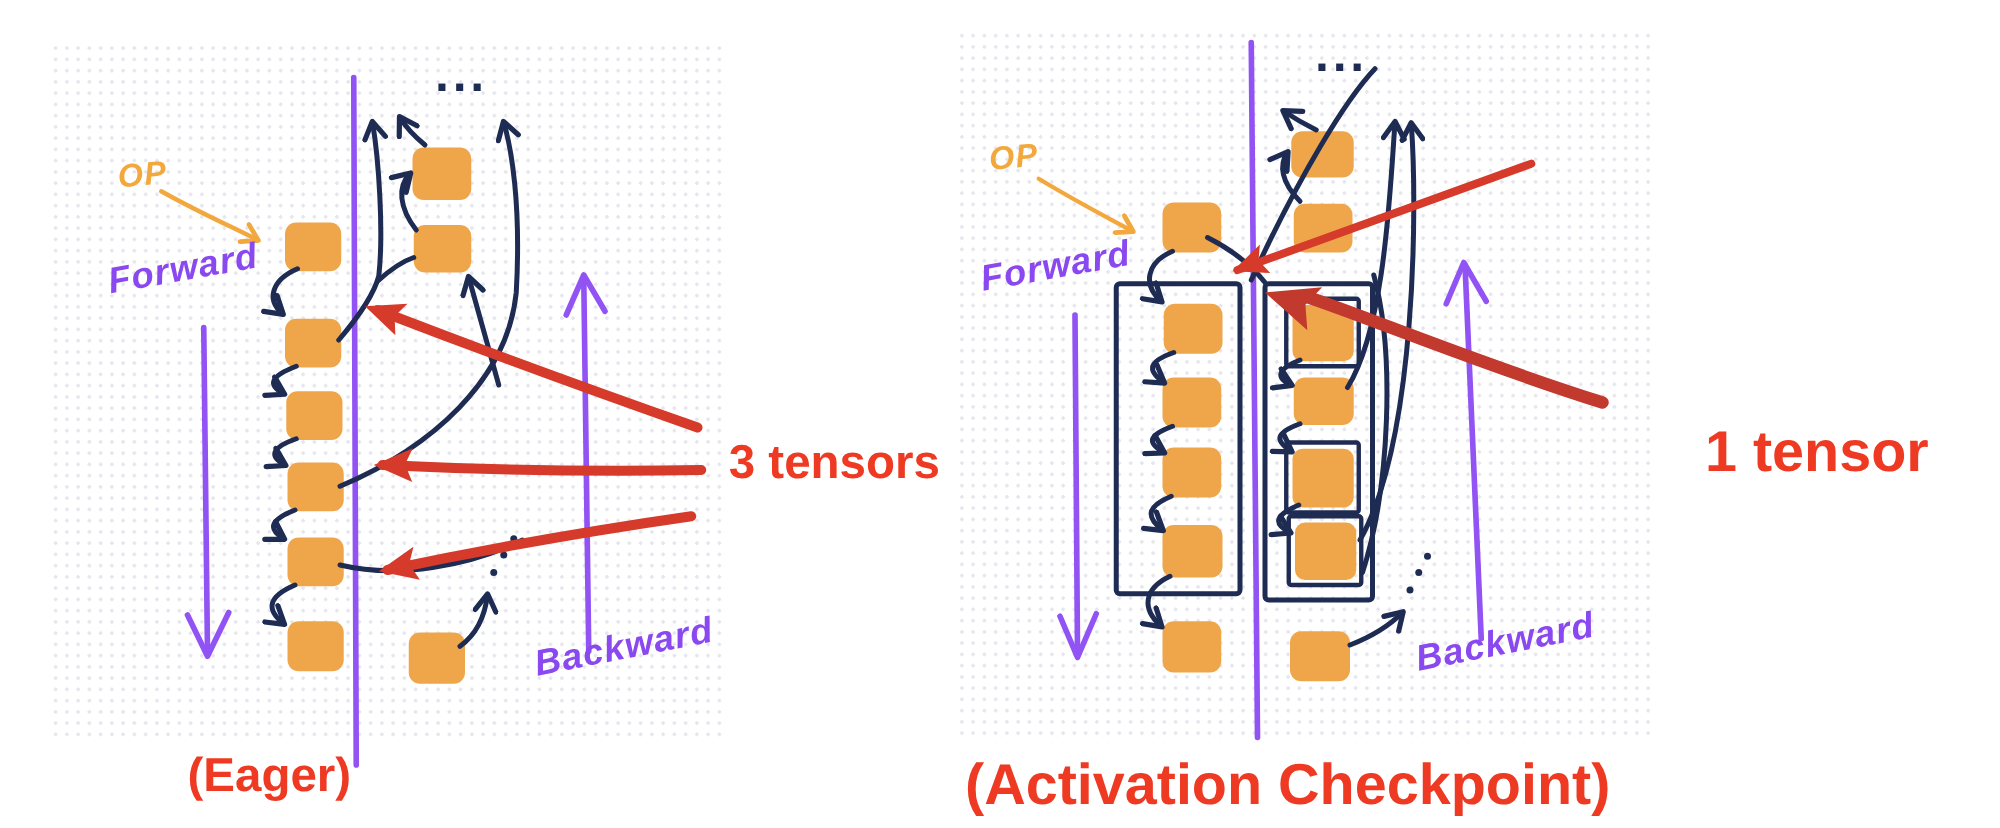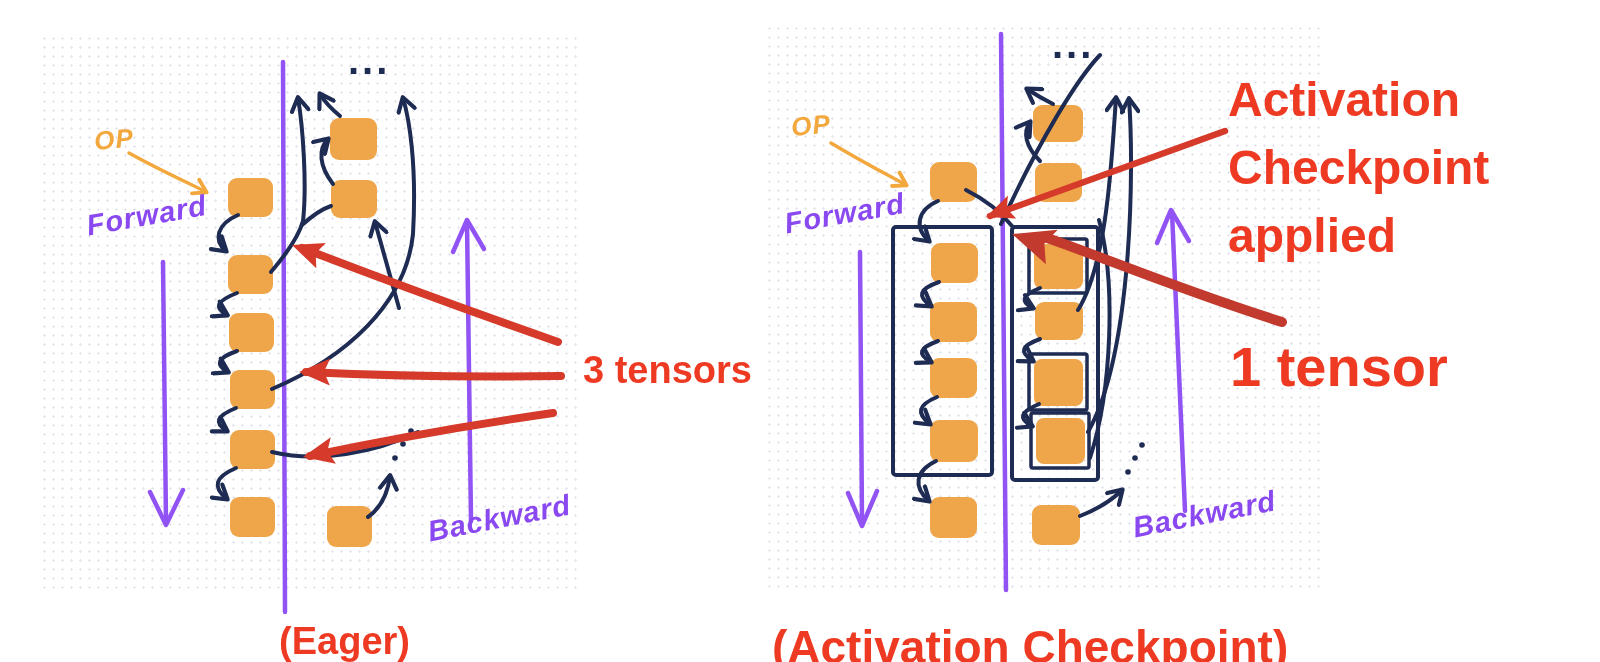--- a/index.html
+++ b/index.html
@@ -9,21 +9,21 @@
          background-size:9px 9px;background-position:2px 2px;}
   .panel-left{left:38px;top:32px;width:544px;height:560px;}
   .panel-right{left:763px;top:22px;width:559px;height:572px;}
   svg.draw{position:absolute;left:0;top:0;z-index:2;}
   .lbl{position:absolute;z-index:3;white-space:nowrap;transform-origin:left top;}
   .hw{font-style:italic;font-weight:600;letter-spacing:1px;}
   .hw-purple{color:#8a48f0;}
   .hw-orange{color:#f3a83d;}
   .red-note{color:#ee3a22;font-weight:bold;}
   .navy-dots{color:#1e2b52;font-weight:bold;letter-spacing:3px;}
-  .caption{text-align:right;margin-top:20px;}
+  .caption{text-align:left;}
   .heading{white-space:normal;line-height:68px;}
 </style>
 </head>
 <body>
 
 <div class="stage">
 
   <div class="panel panel-left"></div>
   <div class="panel panel-right"></div>
 
@@ -169,17 +169,16 @@
   <div class="lbl hw hw-purple" style="left:84px;top:210px;font-size:29px;transform:rotate(-10deg);">Forward</div>
   <div class="lbl hw hw-purple" style="left:425px;top:516px;font-size:29px;transform:rotate(-11deg);">Backward</div>
   <div class="lbl navy-dots" style="left:348px;top:38px;font-size:40px;">...</div>
   <div class="lbl red-note" style="left:583px;top:349px;font-size:38px;text-align:right;">3 tensors</div>
   <div class="lbl red-note caption" style="left:150px;top:600px;width:260px;font-size:38px;">(Eager)</div>
 
   <div class="lbl hw hw-orange" style="left:790px;top:112px;font-size:26px;transform:rotate(-5deg);">OP</div>
   <div class="lbl hw hw-purple" style="left:782px;top:208px;font-size:29px;transform:rotate(-10deg);">Forward</div>
   <div class="lbl hw hw-purple" style="left:1130px;top:512px;font-size:29px;transform:rotate(-11deg);">Backward</div>
   <div class="lbl navy-dots" style="left:1052px;top:22px;font-size:40px;">...</div>
-  <div class="lbl red-note heading" style="left:1228px;top:66px;width:340px;font-size:48px;">Activation Checkpoint applied</div>
-  <div class="lbl red-note" style="left:1230px;top:334px;font-size:56px;">1 tensor</div>
+  <div class="lbl red-note" style="left:1364px;top:334px;font-size:46px;">1 tensor</div>
   <div class="lbl red-note caption" style="left:772px;top:600px;width:470px;font-size:46px;">(Activation Checkpoint)</div>
 
 </div>
 
 </body></html>

